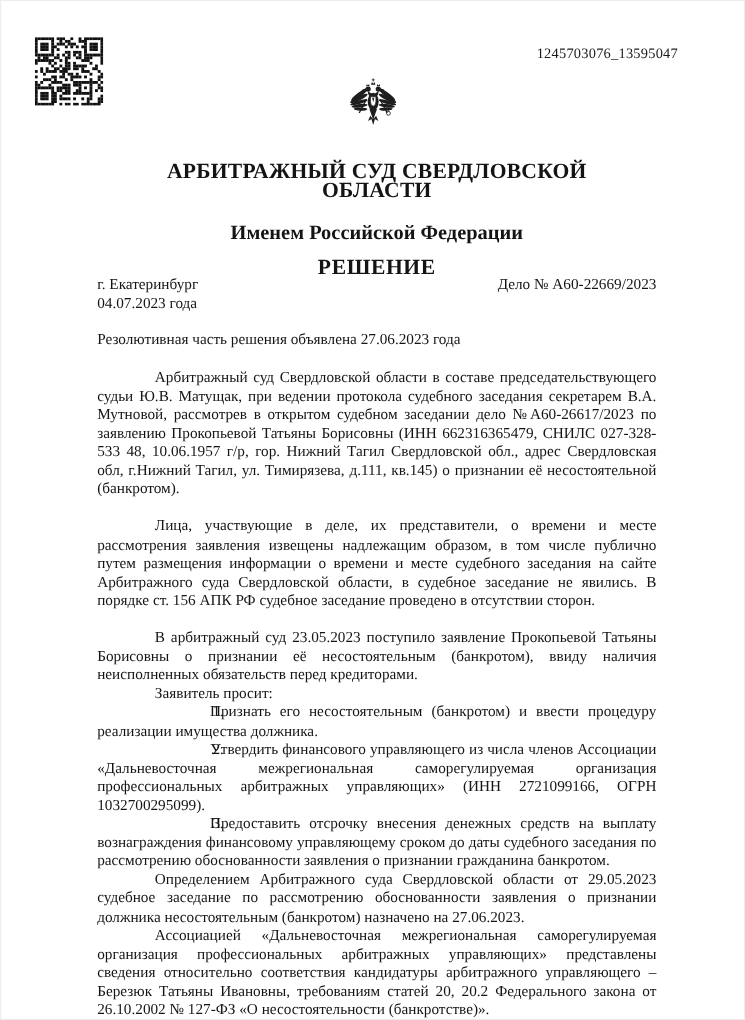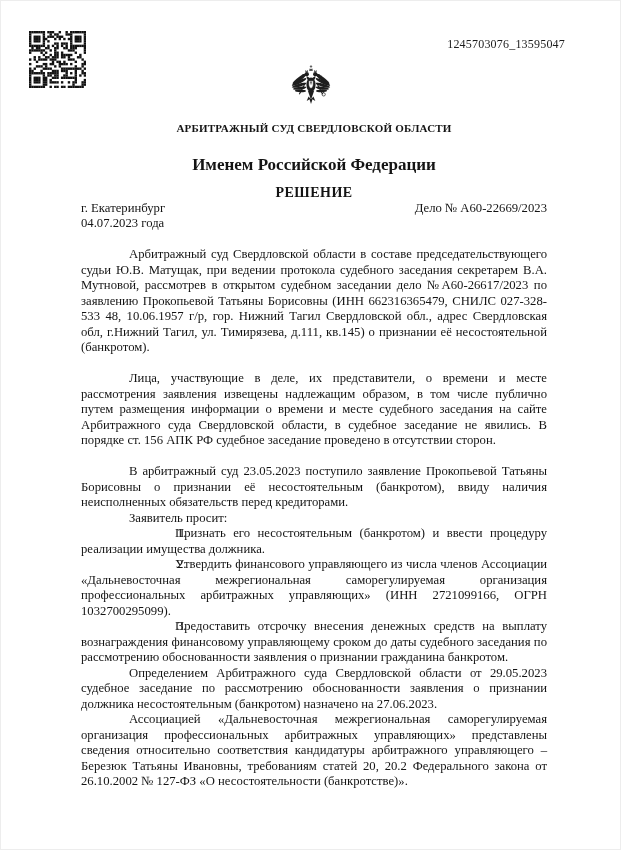--- a/index.html
+++ b/index.html
@@ -26,23 +26,23 @@
     position:absolute; top:60px; left:0; right:0;
     display:flex; justify-content:center;
   }
   .emblem svg { width:54px; height:56px; }
   .doc {
     position:absolute; left:80px; top:120px; width:466px;
     font-size:12.7px; line-height:15.5px;
   }
   .center { text-align:center; }
   .b { font-weight:bold; }
-  .court-name { font-size:11px; letter-spacing:0.2px; margin:0; }
+  .court-name { font-size:18px; letter-spacing:0.2px; margin:14px; }
   .in-the-name { margin:20px 0 0 0; font-size:17px; }
-  .decision-title { margin:13px 0 0 0; font-size:14px; letter-spacing:0.5px; }
+  .decision-title { margin:13px 0 0 0; font-size:18px; letter-spacing:0.5px; }
   .meta-row {
     margin-top:0;
     display:flex; justify-content:space-between; align-items:flex-start;
   }
   .meta-left { text-align:left; }
   .res { margin-top:15px; }
   .para {
     margin:0; text-align:justify; text-indent:48px;
   }
   .gap-before { margin-top:15.5px; }
@@ -419,20 +419,21 @@
 
     <div class="meta-row">
       <div class="meta-left">
         <div>г. Екатеринбург</div>
         <div>04.07.2023 года</div>
       </div>
       <div>Дело № А60-22669/2023</div>
     </div>
 
     <div class="res">
+      <div>Резолютивная часть решения объявлена 27.06.2023 года</div>
     </div>
 
     <p class="para gap-before">Арбитражный суд Свердловской области в составе председательствующего судьи Ю.В. Матущак, при ведении протокола судебного заседания секретарем В.А. Мутновой, рассмотрев в открытом судебном заседании дело №А60-26617/2023 по заявлению Прокопьевой Татьяны Борисовны (ИНН 662316365479, СНИЛС 027-328-533 48, 10.06.1957 г/р, гор. Нижний Тагил Свердловской обл., адрес Свердловская обл, г.Нижний Тагил, ул. Тимирязева, д.111, кв.145) о признании её несостоятельной (банкротом).</p>
     <p class="para gap-before">Лица, участвующие в деле, их представители, о времени и месте рассмотрения заявления извещены надлежащим образом, в том числе публично путем размещения информации о времени и месте судебного заседания на сайте Арбитражного суда Свердловской области, в судебное заседание не явились. В порядке ст. 156 АПК РФ судебное заседание проведено в отсутствии сторон.</p>
     <p class="para gap-before">В арбитражный суд 23.05.2023 поступило заявление Прокопьевой Татьяны Борисовны о признании её несостоятельным (банкротом), ввиду наличия неисполненных обязательств перед кредиторами.</p>
     <p class="para">Заявитель просит:</p>
 
     <p class="para"><span class="num">1.</span><span>Признать его несостоятельным (банкротом) и ввести процедуру реализации имущества должника.</span></p>
     <p class="para"><span class="num">2.</span><span>Утвердить финансового управляющего из числа членов Ассоциации «Дальневосточная межрегиональная саморегулируемая организация профессиональных арбитражных управляющих» (ИНН 2721099166, ОГРН 1032700295099).</span></p>
     <p class="para"><span class="num">3.</span><span>Предоставить отсрочку внесения денежных средств на выплату вознаграждения финансовому управляющему сроком до даты судебного заседания по рассмотрению обоснованности заявления о признании гражданина банкротом.</span></p>

